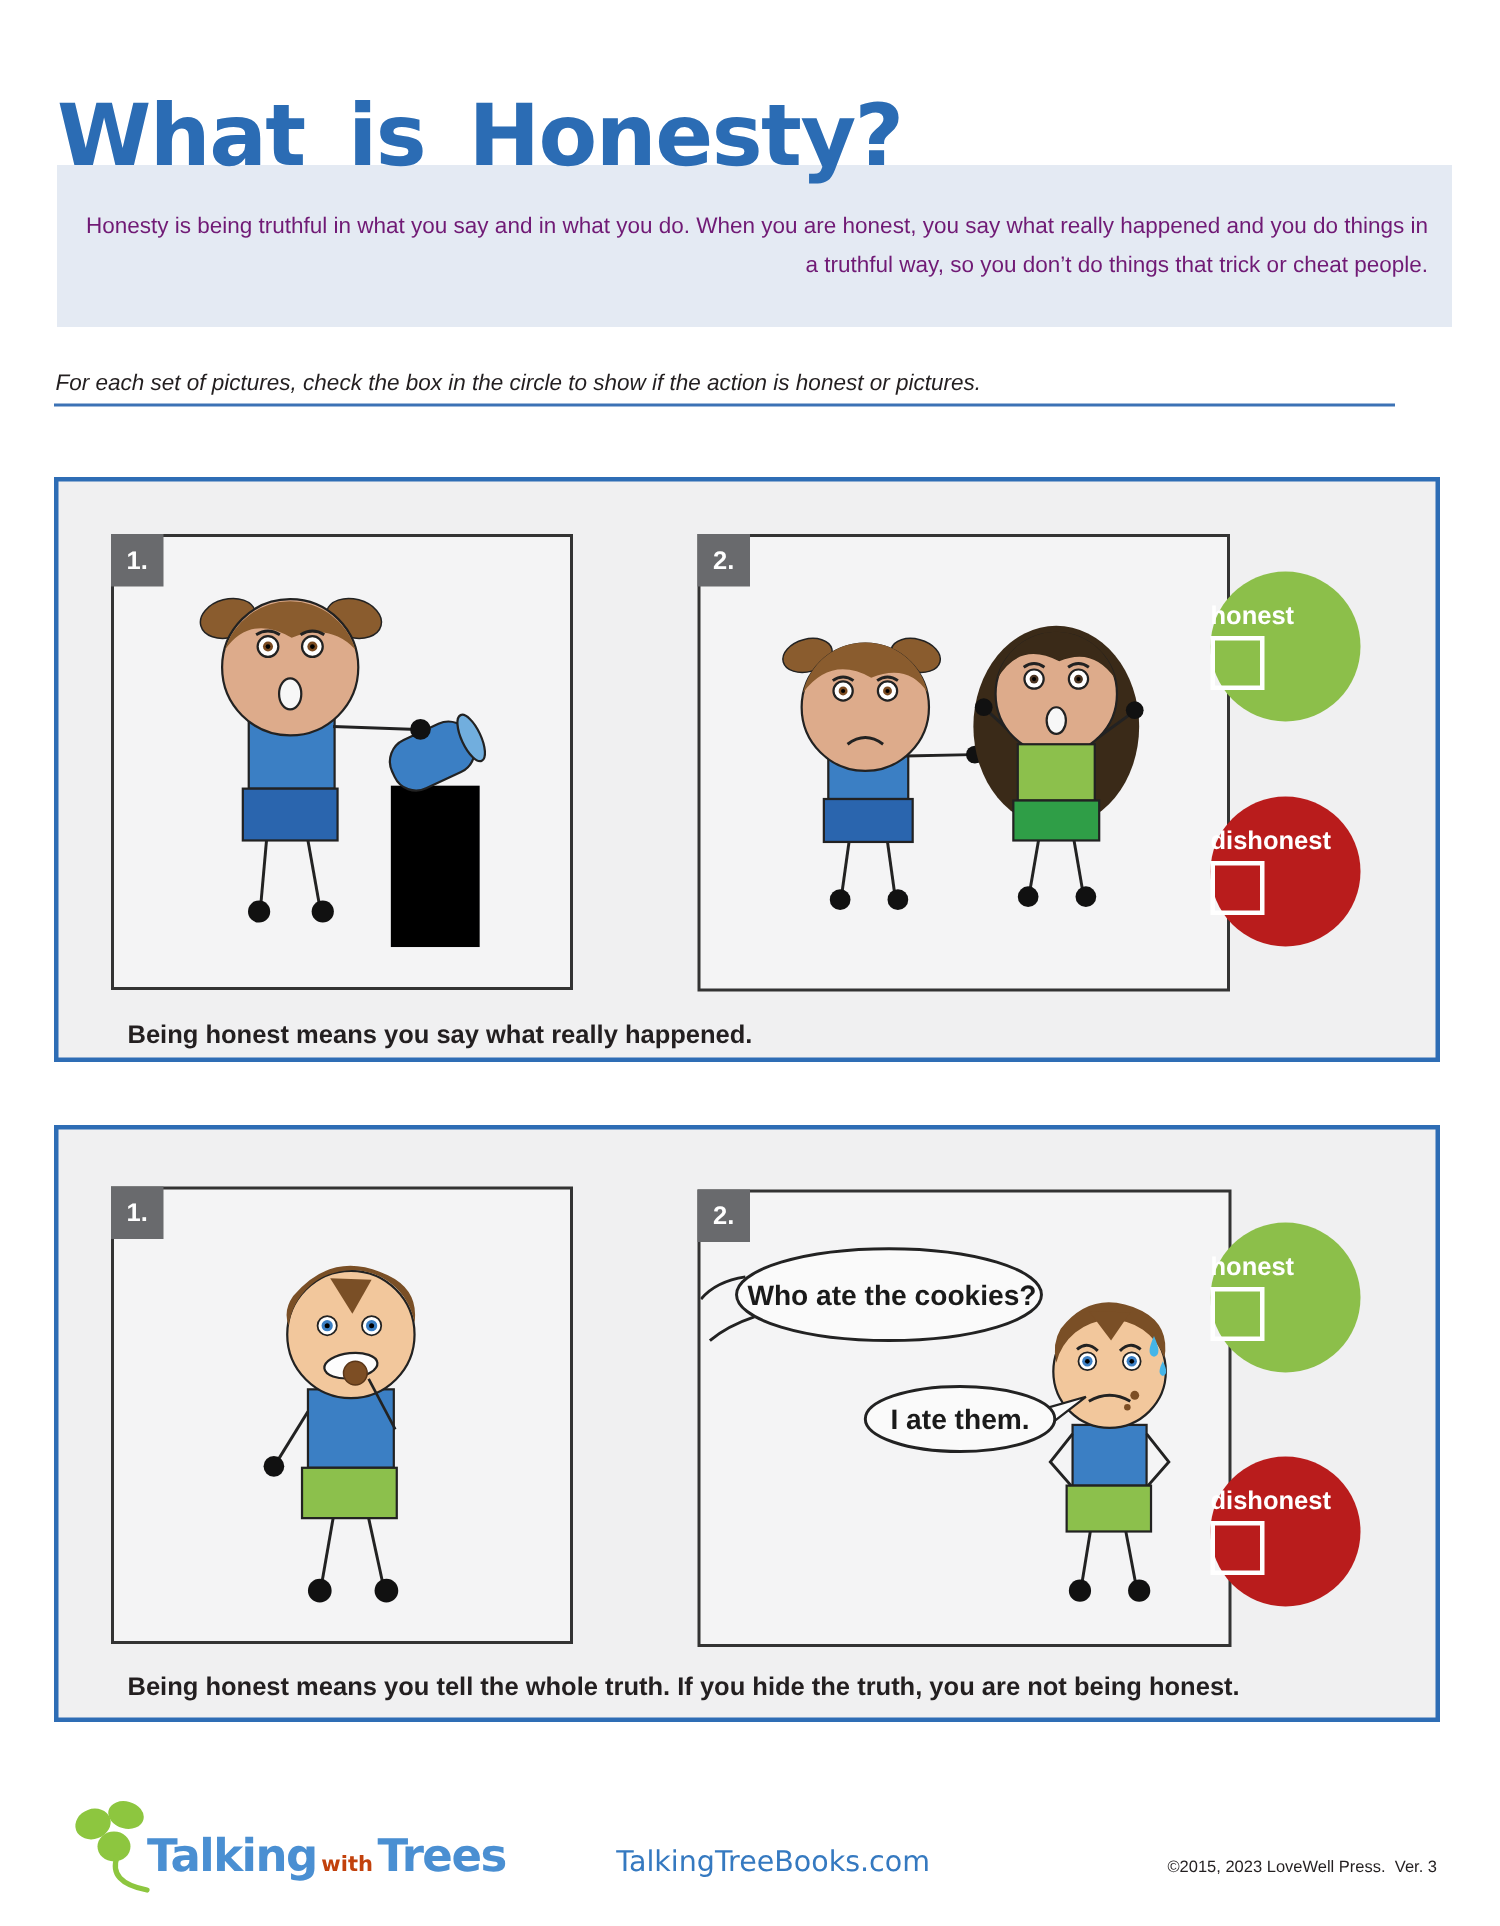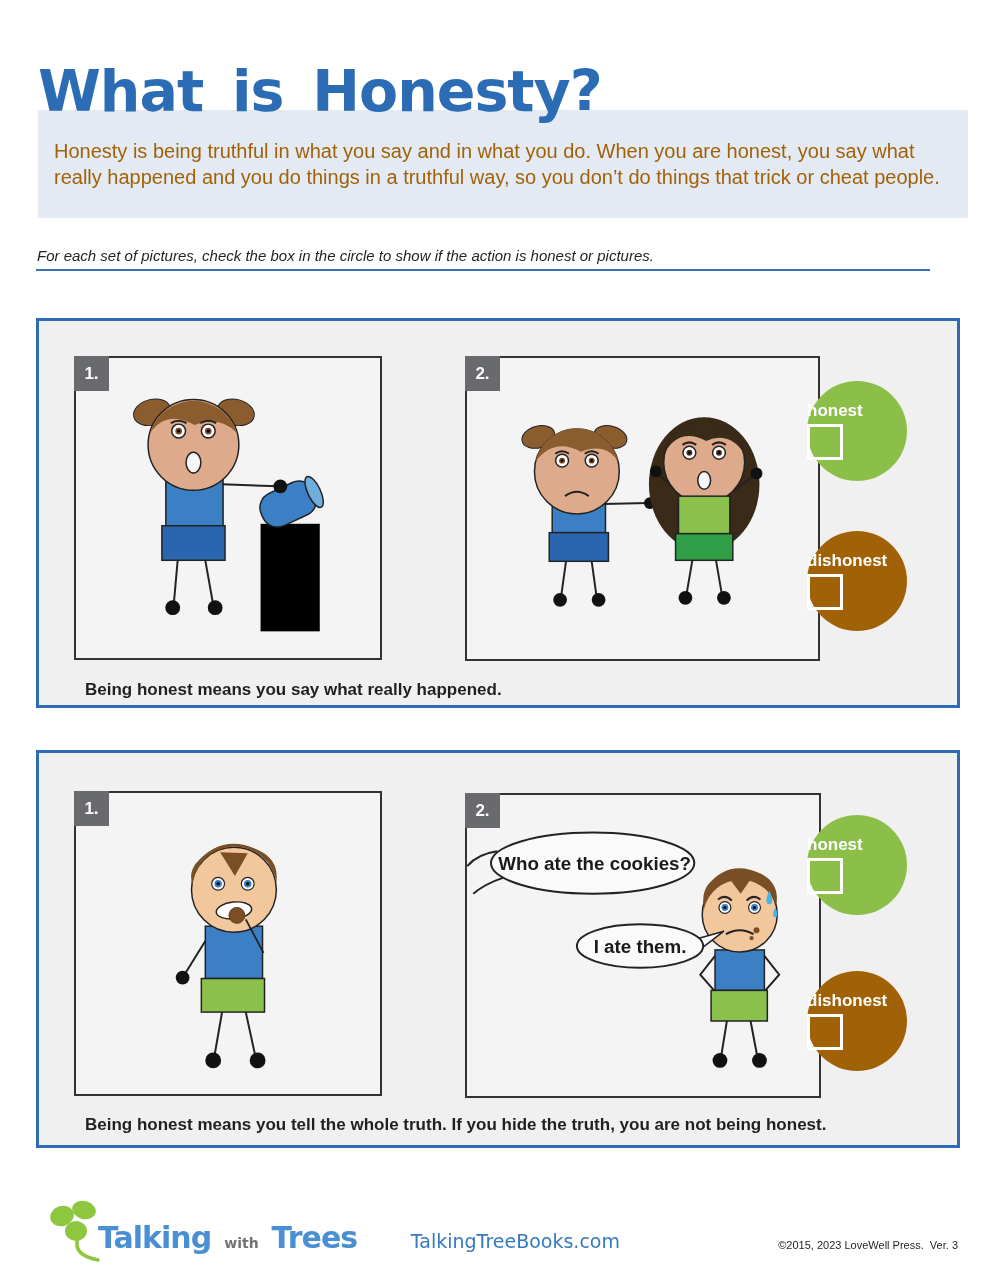--- a/index.html
+++ b/index.html
@@ -6,21 +6,21 @@
   .page{position:relative;width:1000px;height:1284px;background:#ffffff;
         font-family:"Liberation Sans", sans-serif;color:#231f20;overflow:hidden;}
 
   
   .title{position:absolute;left:38px;top:58px;margin:0;font-size:57px;font-weight:800;
          color:#2b6cb4;letter-spacing:-1px;word-spacing:10px;z-index:3;
          font-family:"DejaVu Sans", sans-serif;}
   .intro-box{position:absolute;left:38px;top:110px;width:930px;height:108px;
              background:#e4eaf3;z-index:1;}
   .intro-text{position:absolute;left:16px;top:28px;width:898px;margin:0;
-              font-size:20px;line-height:26px;color:#a16207;}
+              font-size:15px;line-height:26px;color:#701a75;text-align:right;}
   .instruction{position:absolute;left:37px;top:247px;font-size:15px;font-style:italic;
                color:#231f20;}
   .rule{position:absolute;left:36px;top:269px;width:894px;height:2px;background:#3c72b5;}
 
   
   .panel{position:absolute;left:36px;width:924px;background:#f0f0f1;
          border:3px solid #2e6db5;box-sizing:border-box;}
   .panel1{top:318px;height:390px;}
   .panel2{top:750px;height:398px;}
 
@@ -30,31 +30,31 @@
        justify-content:center;z-index:2;}
   .caption{position:absolute;left:42px;margin:4px;font-size:17px;font-weight:700;color:#231f20;}
 
   
   .choice{position:absolute;left:768px;width:100px;height:100px;border-radius:50%;
           display:flex;flex-direction:column;align-items:flex-start;justify-content:center;
           gap:5px;cursor:pointer;}
   .choice .lbl{color:#fff;font-size:17px;font-weight:700;line-height:1;}
   .checkbox{width:30px;height:30px;border:3px solid #fff;background:transparent;}
   .honest{background:#8cbf4a;}
-  .dishonest{background:#a16207;}
+  .dishonest{background:#b91c1c;}
 
   .picbox svg{display:block;width:100%;height:100%;}
   .bubble-text{font-family:"Liberation Sans", sans-serif;font-weight:700;fill:#1a1a1a;}
 
   
   .footer-logo{position:absolute;left:46px;top:1200px;width:300px;height:70px;}
   .logo-words{position:absolute;left:52px;top:20px;white-space:nowrap;
               font-family:"DejaVu Sans", sans-serif;}
   .logo-talking,.logo-trees{font-size:30px;font-weight:800;color:#4a8fd2;letter-spacing:-1px;}
-  .logo-with{font-size:14px;font-weight:700;color:#737373;margin:0 13px;}
+  .logo-with{font-size:14px;font-weight:700;color:#c2410c;margin:0 3px;}
   .website{position:absolute;left:380px;top:1230px;width:240px;text-align:right;
            font-size:19px;color:#3579c0;font-family:"DejaVu Sans", sans-serif;}
   .copyright{position:absolute;right:42px;top:1239px;font-size:11px;color:#231f20;white-space:pre;}
 </style>
 </head>
 <body>
 
 <div class="page">
 
   <h1 class="title">What is Honesty?</h1>

